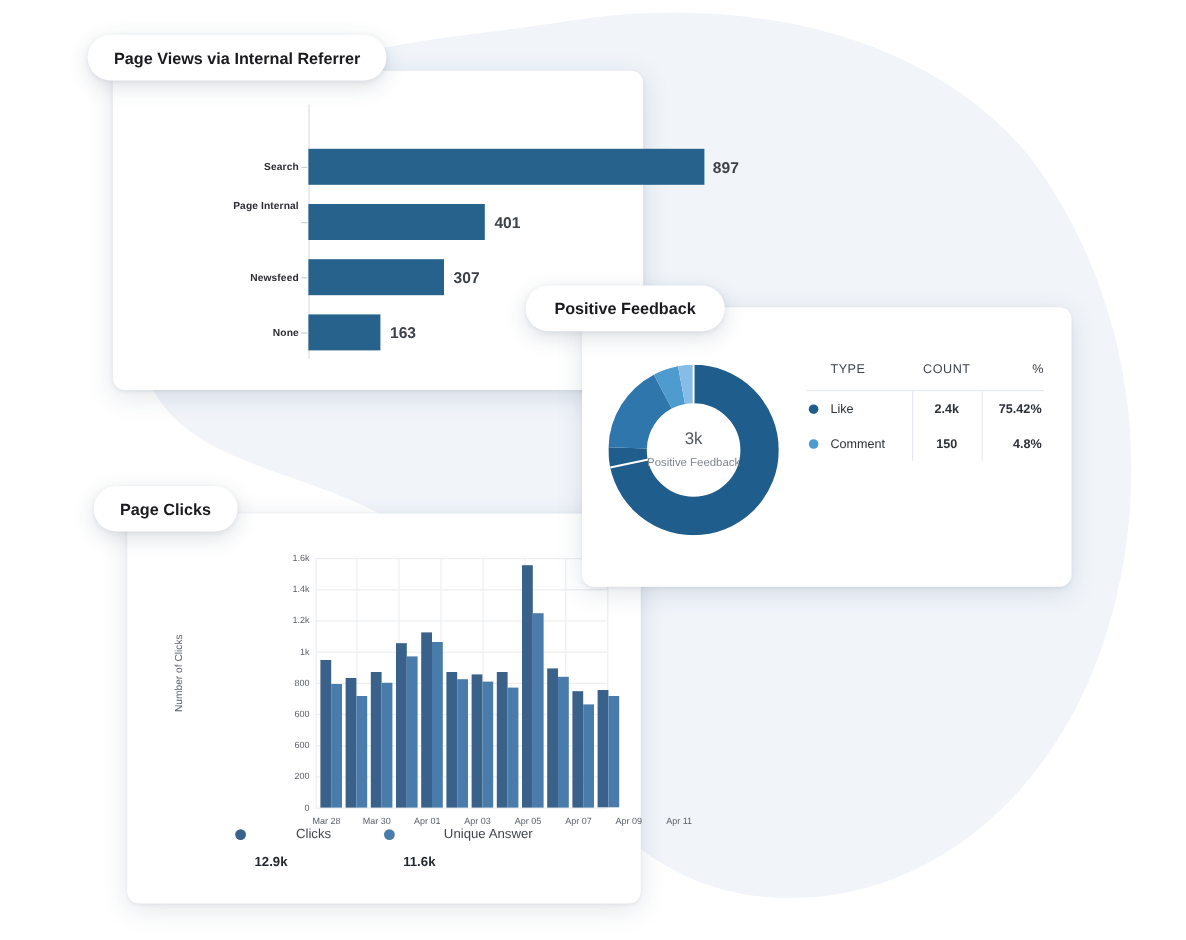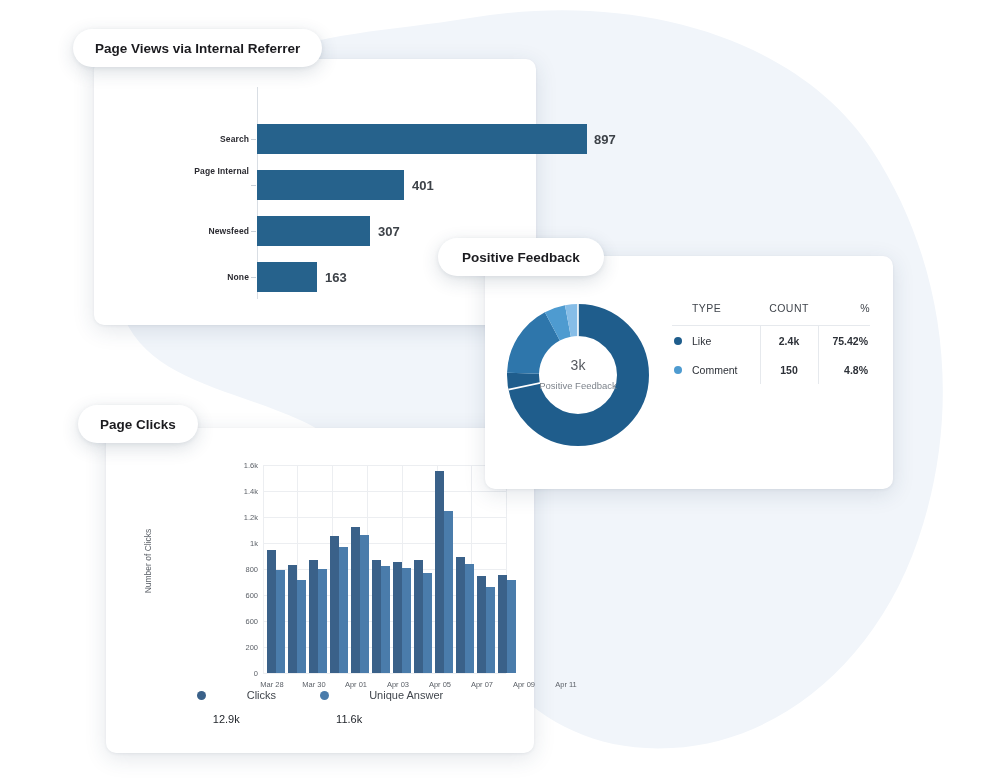--- a/index.html
+++ b/index.html
@@ -228,21 +228,21 @@
     left: 0; right: 0;
     bottom: 28px;
     display: flex;
     justify-content: center;
     gap: 44px;
     font-size: 11px;
     color: #3d4248;
   }
   .lg-item { display: flex; align-items: center; gap: 7px; }
   .lg-dot { width: 9px; height: 9px; border-radius: 50%; display: inline-block; }
-  .lg-strong { font-weight: normal; color: #23272d; margin-top: 48px; }
+  .lg-strong { font-weight: bold; color: #23272d; margin-top: 48px; }
   .lg-rest { color: #41464d; }
 </style>
 </head>
 <body>
 
 <div id="stage">
 
   <svg id="blob" viewBox="0 0 988 783" xmlns="http://www.w3.org/2000/svg" aria-hidden="true">
     <path id="blob-path" d="M470 18
              C 640 -10, 800 40, 872 150

